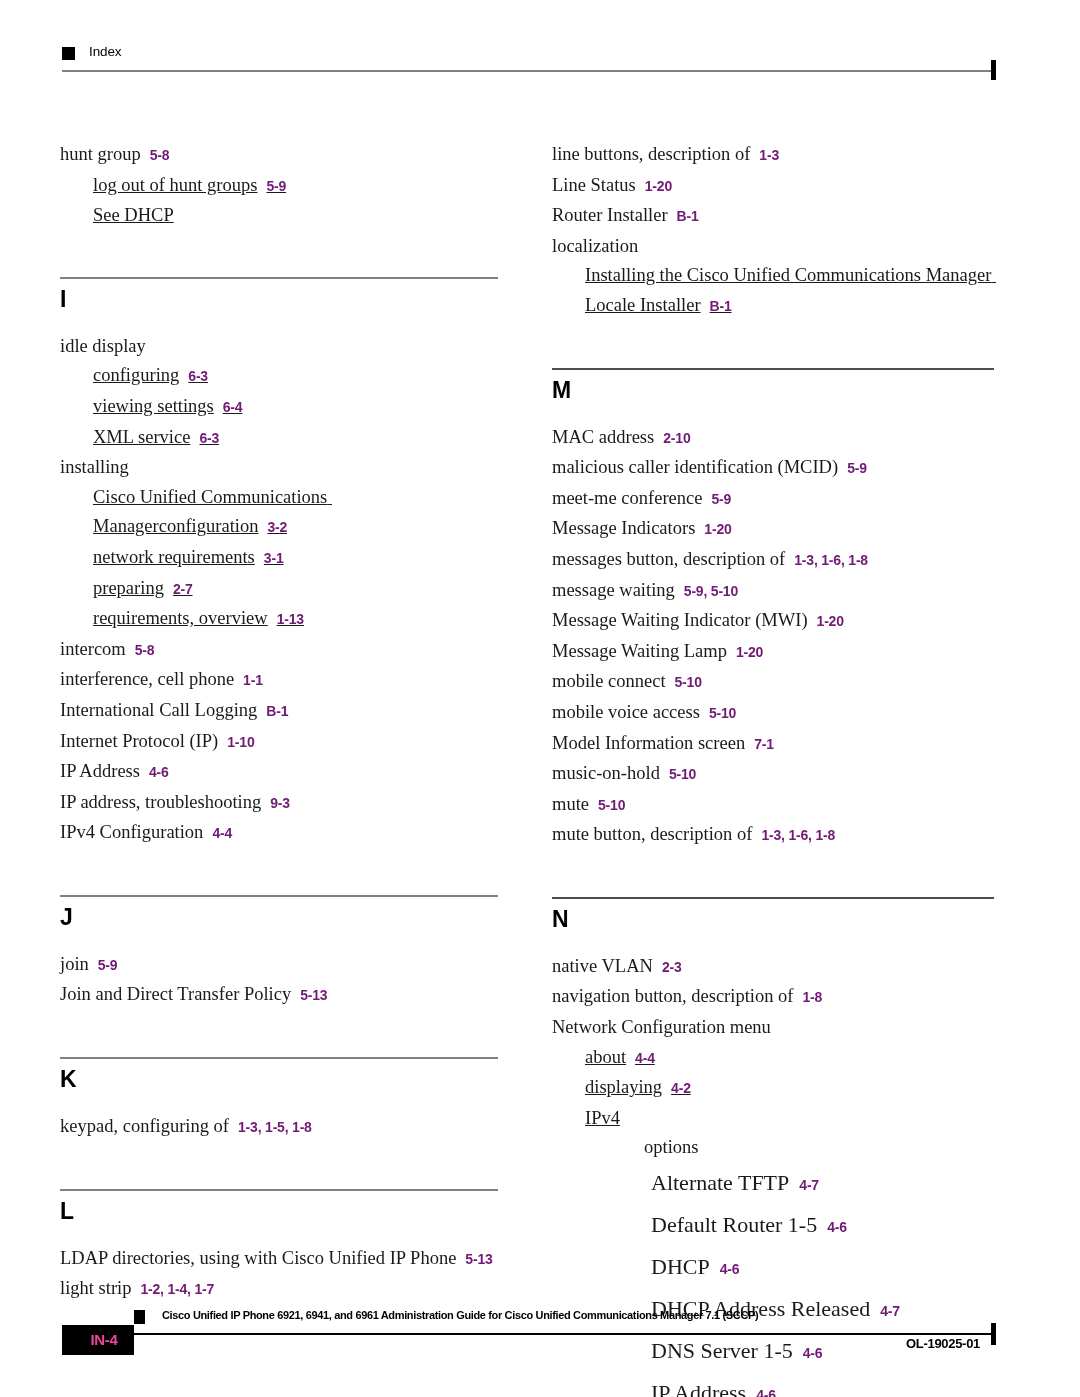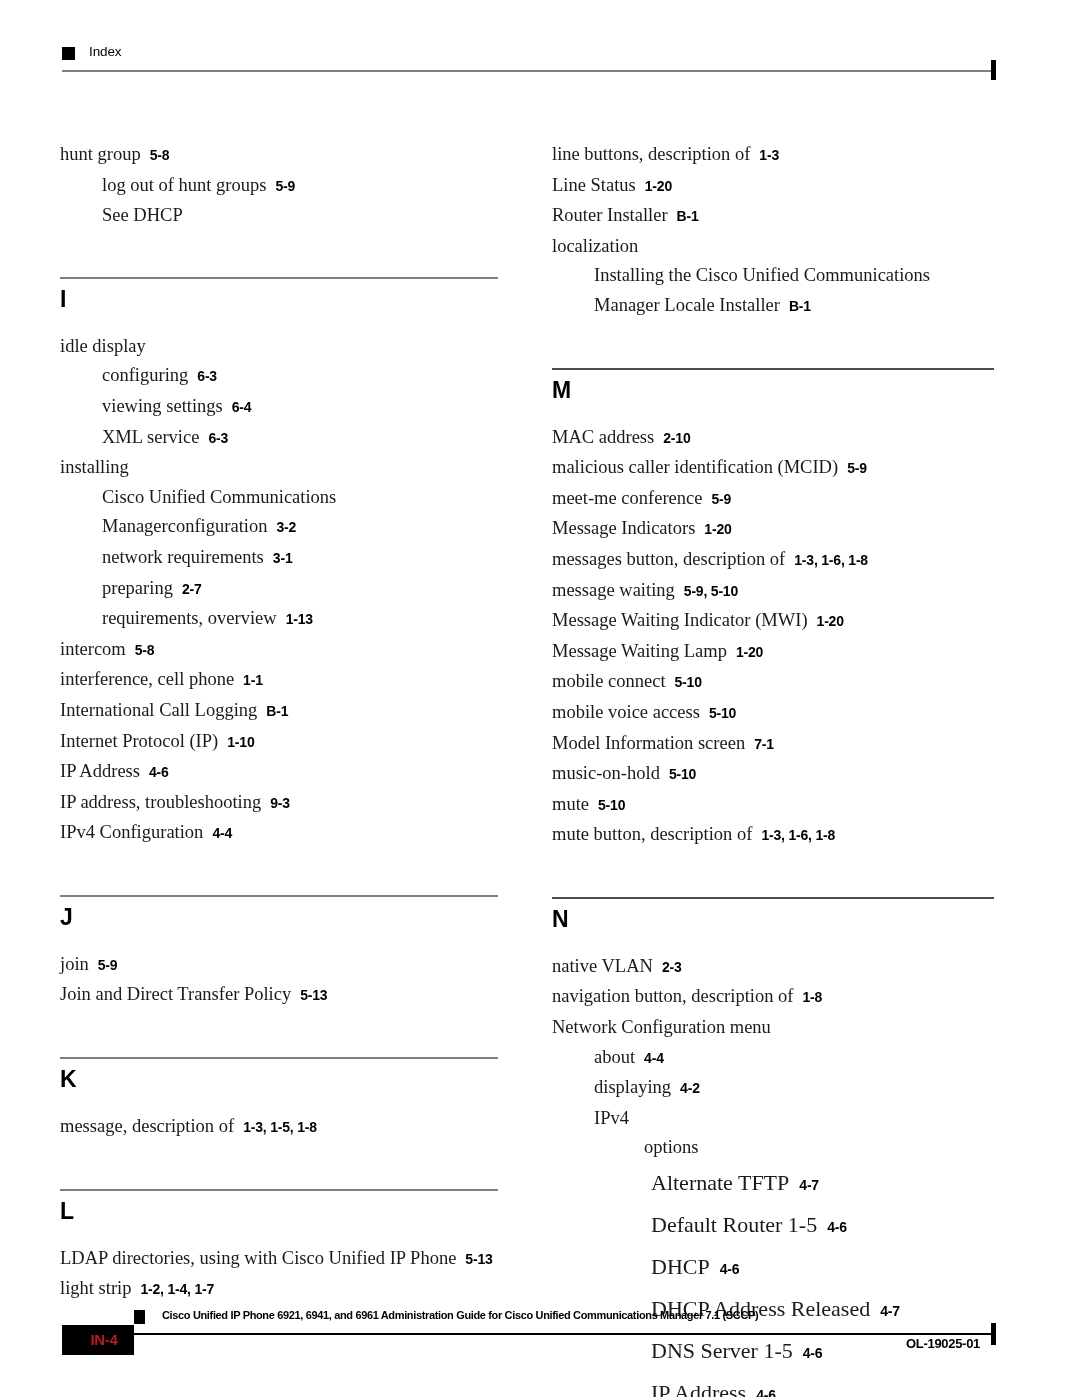--- a/index.html
+++ b/index.html
@@ -87,31 +87,31 @@
   }
 
   
   .entry {
     font-size: 18.5px;
     line-height: 29.6px;
     color: #1a1a1a;
     white-space: normal;
   }
   .entry.lvl0 { margin-left: 0px; }
-  .entry.lvl1 { margin-left: 42px; }
+  .entry.lvl1 { margin-left: 33px; text-decoration: underline; }
   .entry.lvl2 { margin-left: 92px; }
   .entry.lvl3 { margin-left: 99px; }
 
   .entry .term { white-space: pre-wrap; }
 
   .entry .pages {
     font-family: "Liberation Sans", "DejaVu Sans", sans-serif;
     font-weight: bold;
     font-size: 14px;
-    color: #000000;
+    color: #701a75;
     letter-spacing: -0.2px;
     margin-left: 9px;
     white-space: nowrap;
   }
 
   
   .entry.opt {
     font-size: 22px;
     line-height: 40px;
   }
@@ -177,21 +177,21 @@
     left: 0px;
     top: 16px;
     width: 84px;
     height: 30px;
     line-height: 30px;
     text-align: center;
     font-family: "Liberation Sans", "DejaVu Sans", sans-serif;
     font-weight: bold;
     font-size: 15px;
     letter-spacing: -0.3px;
-    color: #b91c1c;
+    color: #ec4899;
   }
   .footer-docid {
     position: absolute;
     right: 16px;
     top: 27px;
     font-family: "Liberation Sans", "DejaVu Sans", sans-serif;
     font-weight: bold;
     font-size: 13px;
     letter-spacing: -0.3px;
     color: #000000;
@@ -241,21 +241,21 @@
       <div class="section">
         <div class="section-rule"></div>
         <div class="section-letter">J</div>
         <div class="entry lvl0"><span class="term">join</span><span class="pages">5-9</span></div>
         <div class="entry lvl0"><span class="term">Join and Direct Transfer Policy</span><span class="pages">5-13</span></div>
       </div>
       <div class="spacer-lg"></div>
       <div class="section">
         <div class="section-rule"></div>
         <div class="section-letter">K</div>
-        <div class="entry lvl0"><span class="term">message, description of</span><span class="pages">1-3, 1-5, 1-8</span></div>
+        <div class="entry lvl0"><span class="term">keypad, configuring of</span><span class="pages">1-3, 1-5, 1-8</span></div>
       </div>
       <div class="spacer-lg"></div>
       <div class="section">
         <div class="section-rule"></div>
         <div class="section-letter">L</div>
         <div class="entry lvl0"><span class="term">LDAP directories, using with Cisco Unified IP Phone</span><span class="pages">5-13</span></div>
         <div class="entry lvl0"><span class="term">light strip</span><span class="pages">1-2, 1-4, 1-7</span></div>
       </div>
     </div>
 

